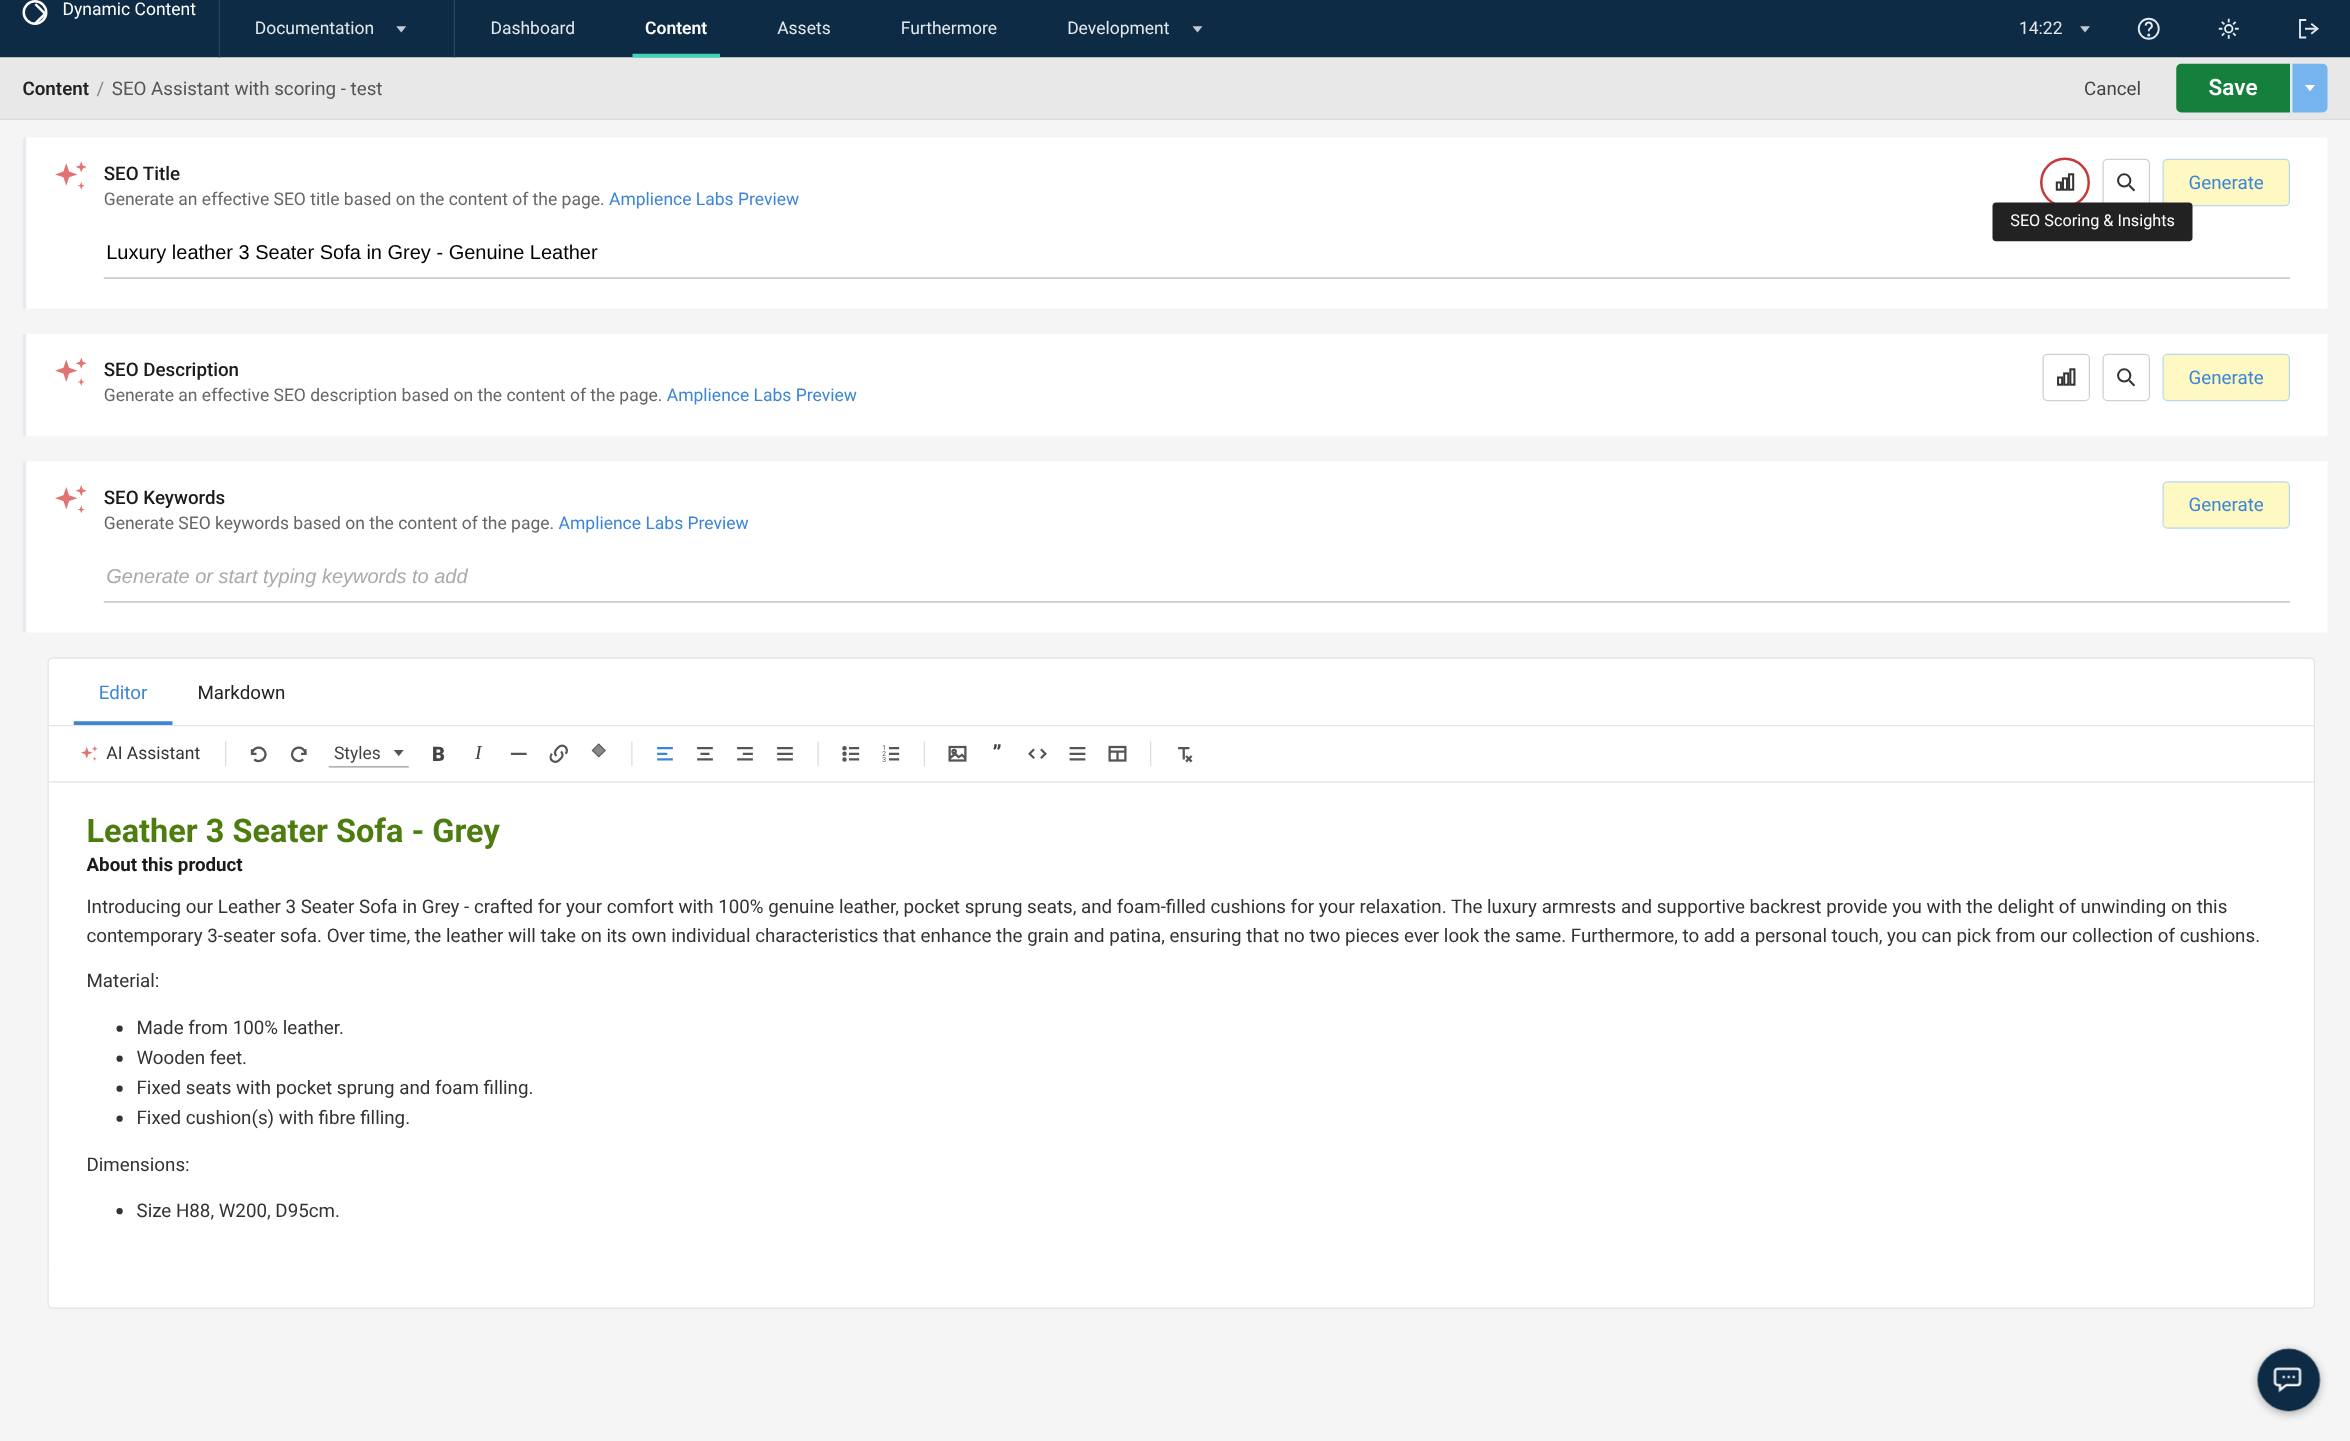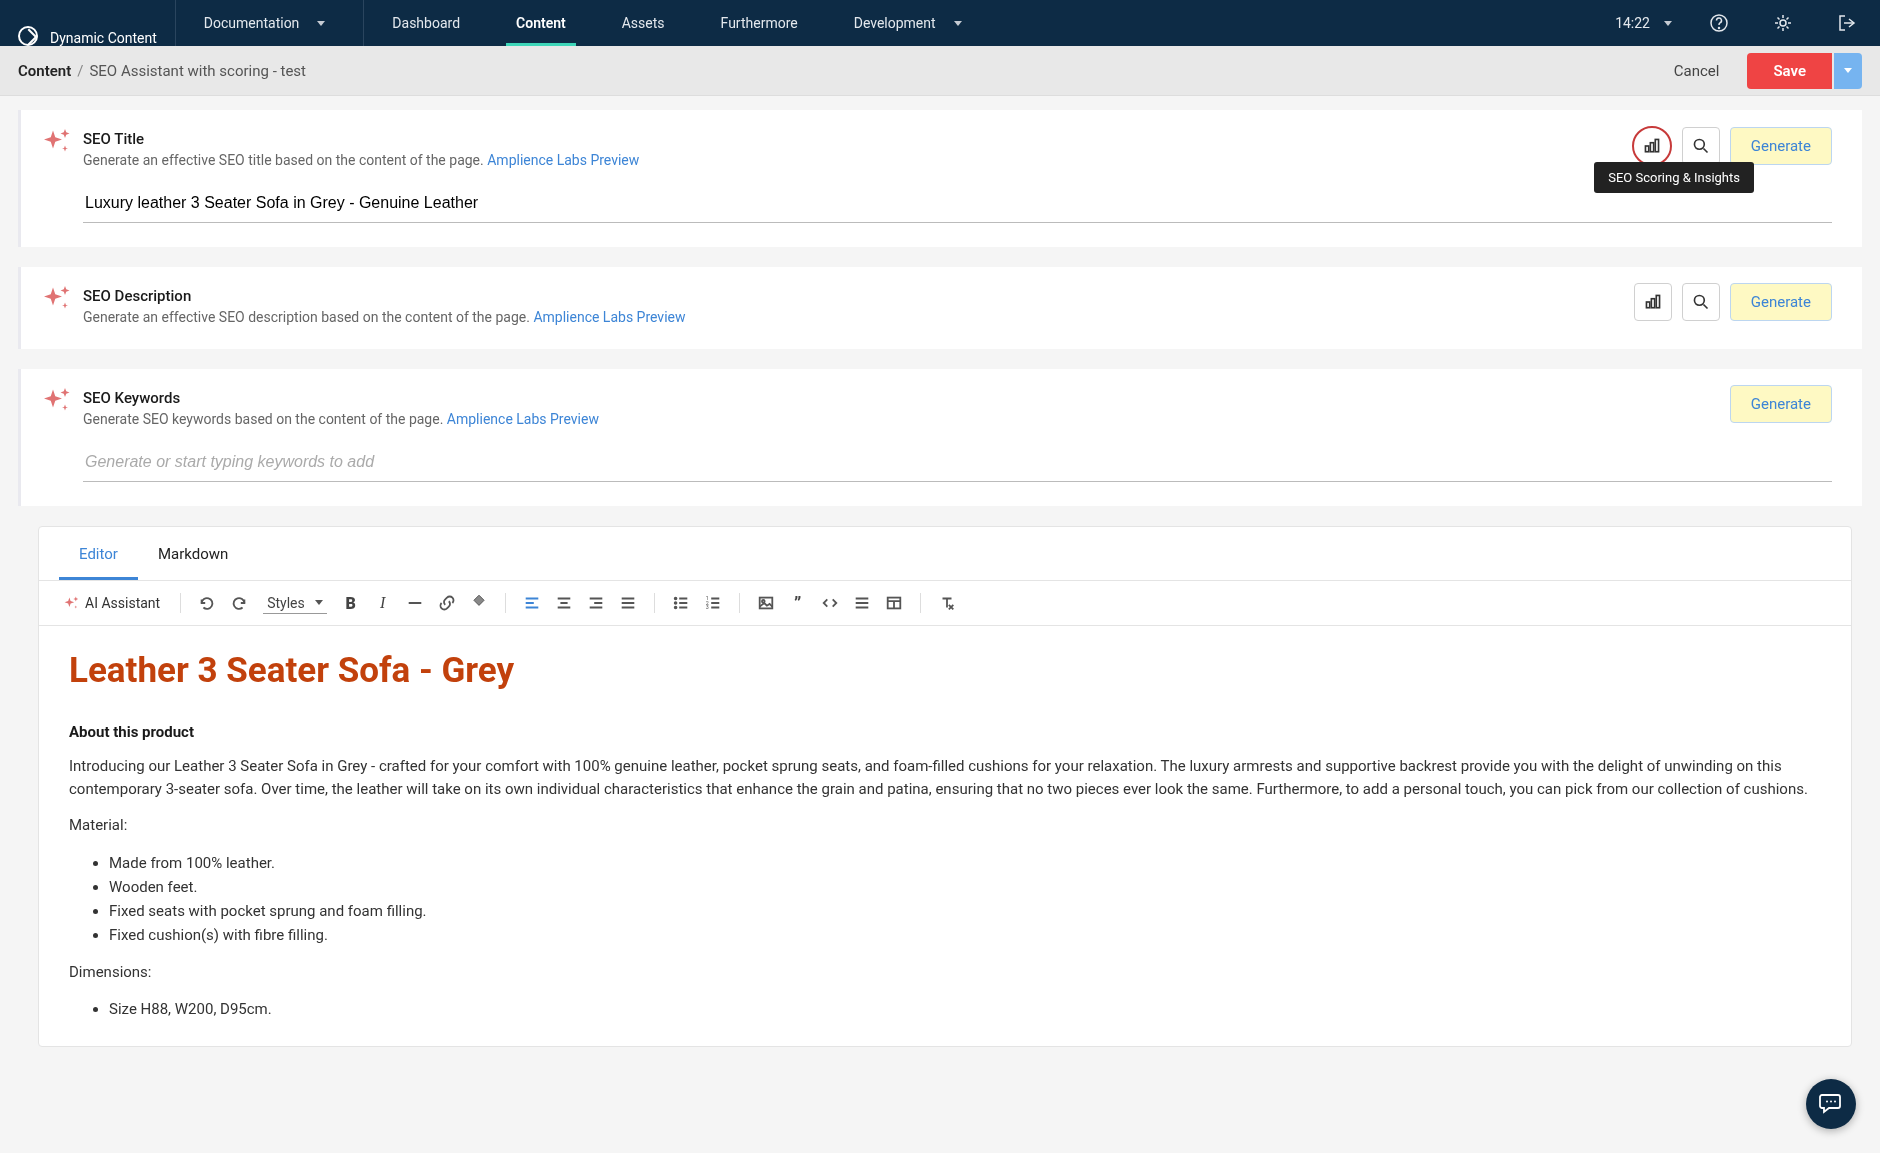--- a/index.html
+++ b/index.html
@@ -16,21 +16,21 @@
   .topnav {
     background: #0d2b45;
     color: #fff;
     height: 46px;
     display: flex;
     align-items: center;
     font-size: 14px;
   }
   .topnav .logo-block {
     display: flex;
-    align-items: flex-end;
+    align-items: flex-start;
     padding: 0 18px;
     height: 100%;
     border-right: 1px solid #2a455e;
     gap: 12px;
   }
   .topnav .logo {
     width: 20px; height: 20px;
     border: 2px solid #fff;
     border-radius: 50%;
     position: relative;
@@ -105,27 +105,27 @@
   .subheader .crumb-leaf { color: #555; }
   .subheader .sub-spacer { flex: 1; }
   .subheader .cancel-btn {
     color: #444; padding: 8px 18px; cursor: pointer; font-size: 15px;
   }
   .subheader .save-group {
     display: flex;
     margin-left: 10px;
   }
   .subheader .save-btn {
-    background: #ef4444;
+    background: #15803d;
     color: #fff;
     font-weight: 600;
     padding: 9px 26px;
     border-radius: 4px 0 0 4px;
     cursor: pointer;
-    font-size: 15px;
+    font-size: 18px;
   }
   .subheader .save-drop {
     background: #76b4f0;
     color: #fff;
     padding: 9px 10px;
     border-radius: 0 4px 4px 0;
     margin-left: 2px;
     cursor: pointer;
     display: flex; align-items: center;
   }
@@ -281,21 +281,21 @@
   .toolbar .tbtn.active svg { stroke: #3d85d6; }
   .editor-body {
     padding: 24px 36px 60px 30px;
     position: relative;
     height: 420px;
     overflow-y: auto;
   }
   .editor-body::-webkit-scrollbar { width: 10px; }
   .editor-body::-webkit-scrollbar-thumb { background: #c0c0c0; border-radius: 5px; }
   .editor-body h1 {
-    font-size: 35px; font-weight: 700; color: #c2410c; margin-bottom: 32px;
+    font-size: 26px; font-weight: 700; color: #4d7c0f; margin-bottom: 2px;
   }
   .editor-body .about-h {
     font-weight: 700; font-size: 15px; color: #1a1a1a; margin-bottom: 14px;
   }
   .editor-body p { font-size: 15px; color: #333; line-height: 1.5; margin-bottom: 14px; }
   .editor-body ul { padding-left: 40px; margin-bottom: 14px; }
   .editor-body li { font-size: 15px; color: #333; line-height: 1.6; }
 
   
   .chat-bubble {

